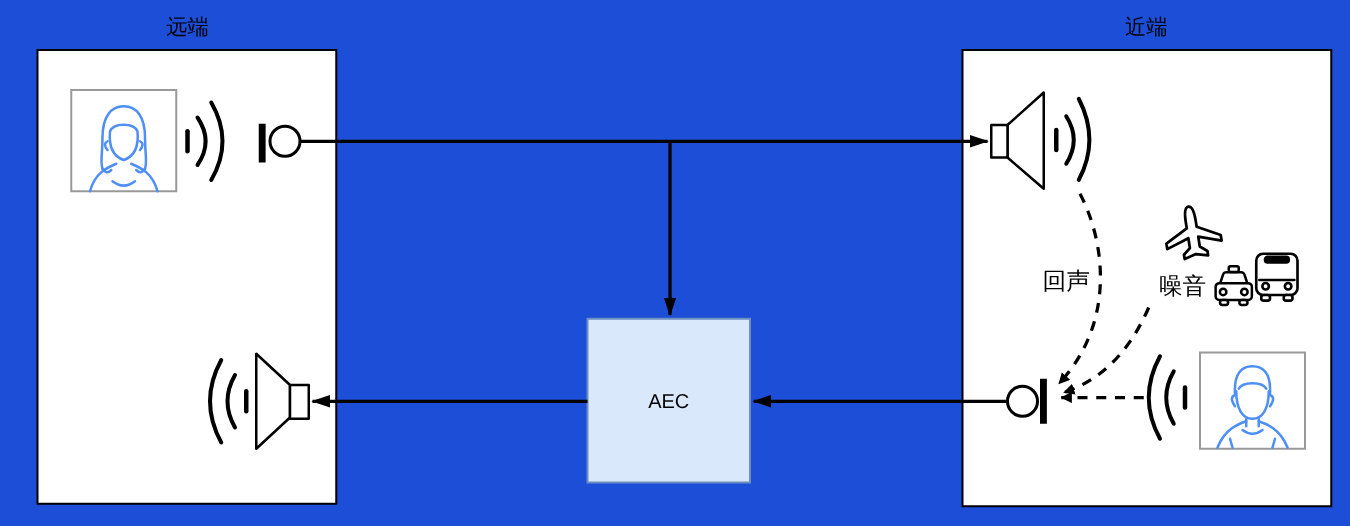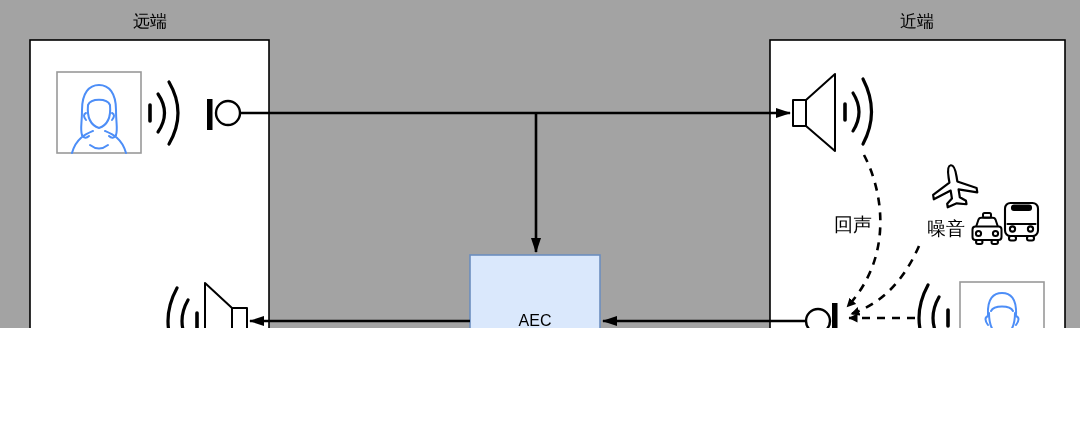--- a/index.html
+++ b/index.html
@@ -1,16 +1,16 @@
 <!DOCTYPE html>
 <html><head>
 <meta charset="utf-8">
 <style>
   html,body{margin:0;padding:0;background:#ffffff;}
-  .stage{position:relative;width:1080px;height:328px;background:#a3a3a3;overflow:hidden;}
+  .stage{position:relative;width:1080px;height:421px;background:#1d4ed8;overflow:hidden;}
   svg{display:block;}
   svg text{font-family:"Liberation Sans","DejaVu Sans",sans-serif;fill:#000000;}
   .title-text{font-size:17px;}
   .small-label{font-size:19px;}
   .aec-text{font-size:16px;}
 </style>
 </head>
 <body>
 
 <div class="stage">

